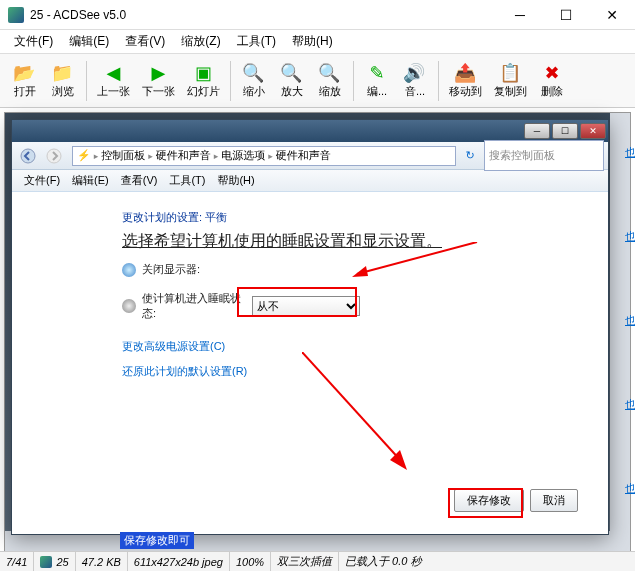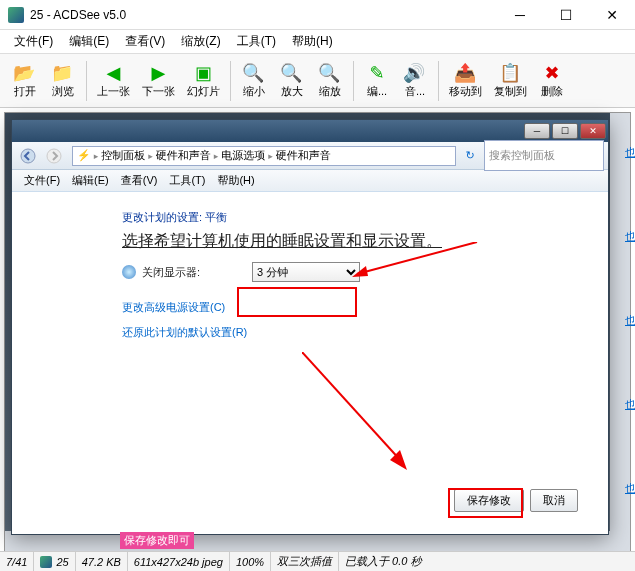--- a/index.html
+++ b/index.html
@@ -51,21 +51,21 @@
 .btnrow button { font-size:11px; padding: 3px 12px; background: linear-gradient(#fff,#e4e8ec); border:1px solid #888; border-radius:2px; cursor:pointer; }
 .hl2 { position:absolute; border:2px solid #e00; right: 85px; bottom: 14px; width: 75px; height: 30px; pointer-events:none; }
 
 .arrow { position:absolute; pointer-events:none; }
 .arrow line { stroke:#e00; stroke-width:2; }
 .arrow polygon { fill:#e00; }
 
 .statusbar { position:absolute; bottom:0; left:0; right:0; height:20px; border-top:1px solid #ccc; background:#f4f4f4; display:flex; align-items:center; font-size:11px; }
 .statusbar .cell { padding: 0 6px; border-right:1px solid #ccc; height:100%; display:flex; align-items:center;font-style:italic; }
 .statusbar .sicon { width:12px; height:12px; background:linear-gradient(135deg,#4a7,#258); margin-right:4px; border-radius:2px; }
-.extra { position:absolute; bottom:22px; left:120px; font-size:11px; color:#fff; background:#ec4899; padding:1px 4px; }
+.extra { position:absolute; bottom:22px; left:120px; font-size:11px; color:#fff; background:#1d4ed8; padding:1px 4px; }
 
 .rightstrip { position:absolute; right:0; top:110px; bottom:40px; width:10px; display:flex; flex-direction:column; justify-content:space-around; }
 .rightstrip span { color:#06c; text-decoration:underline; font-size:11px; writing-mode: horizontal-tb; }
 </style>
 </head>
 <body>
 
 <div class="titlebar">
   <div class="icon"></div>
   <div class="title">25 - ACDSee v5.0</div>
@@ -188,23 +188,27 @@
       <span>帮助(H)</span>
     </div>
 
     <div class="content">
       <h3>更改计划的设置: 平衡</h3>
       <div class="sub">选择希望计算机使用的睡眠设置和显示设置。</div>
 
       <div class="row">
         <div class="ricon" style="background:radial-gradient(#cef,#48c)"></div>
         <div class="rlabel">关闭显示器:</div>
-        <select><option>3 分钟</option></select>
-      </div>
-
+      </div>
+
+      <div class="row">
+        <div class="ricon" style="background:radial-gradient(#eee,#888)"></div>
+        <div class="rlabel">使计算机进入睡眠状态:</div>
+        <select><option>从不</option></select>
+      </div>
 
       <div class="hl1"></div>
 
       <div class="links">
         <a>更改高级电源设置(C)</a>
         <a>还原此计划的默认设置(R)</a>
       </div>
 
       <div class="btnrow">
         <button>保存修改</button>

